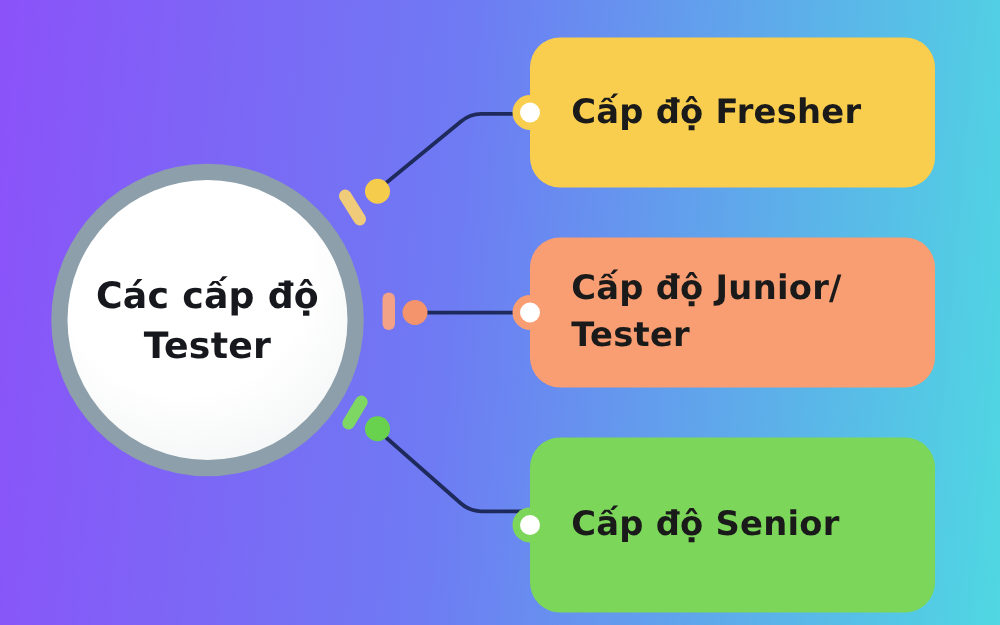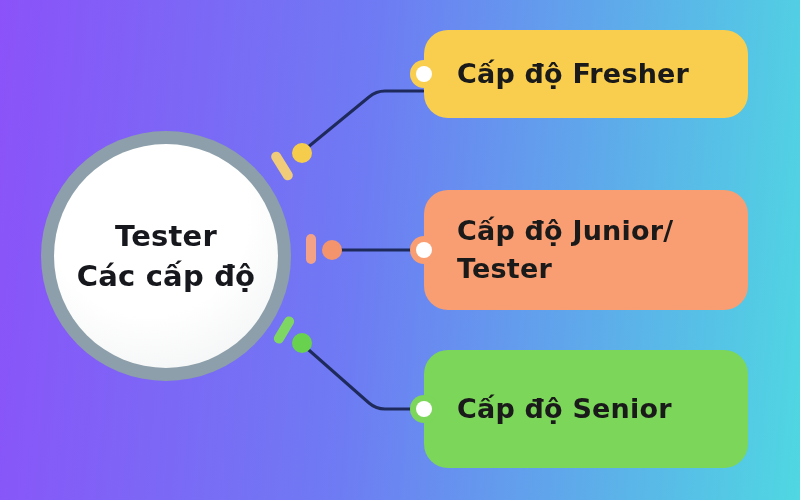--- a/index.html
+++ b/index.html
@@ -31,23 +31,23 @@
   }
 
   
   .branch{
     position:absolute;left:424px;width:324px;
     border-radius:24px;
     display:flex;align-items:center;
     box-sizing:border-box;
     padding:10px 18px 10px 33px;
   }
-  .branch-0{top:30px;height:88px;background-color:var(--b0);}
+  .branch-0{top:30px;height:120px;background-color:var(--b0);}
   .branch-1{top:190px;height:120px;background-color:var(--b1);}
-  .branch-2{top:350px;height:118px;background-color:var(--b2);}
+  .branch-2{top:350px;height:140px;background-color:var(--b2);}
   .branch-label{
     color:var(--box_text);
     font-size:27px;font-weight:bold;line-height:1.42;
     letter-spacing:0.2px;
   }
   
   .node{
     position:absolute;left:-14px;top:50%;
     width:28px;height:28px;margin-top:-14px;
     border-radius:50%;
@@ -74,22 +74,22 @@
     <rect x="279" y="315" width="10" height="30" rx="5" transform="rotate(31 284 330)" fill="#7FD763"></rect>
 
     <circle cx="302" cy="153" r="10" fill="#F6CC4C"></circle>
     <circle cx="332" cy="250" r="10" fill="#F4946C"></circle>
     <circle cx="302" cy="343" r="10" fill="#68D24F"></circle>
   </svg>
 
   <div class="center-circle">
     <div class="center-inner">
       <div class="center-label">
+        <div>Các cấp độ</div>
         <div>Tester</div>
-        <div>Các cấp độ</div>
       </div>
     </div>
   </div>
 
   <div class="branch branch-0">
     <span class="node">
       <span class="node-dot"></span>
     </span>
     <span class="branch-label">Cấp độ Fresher</span>
   </div>

